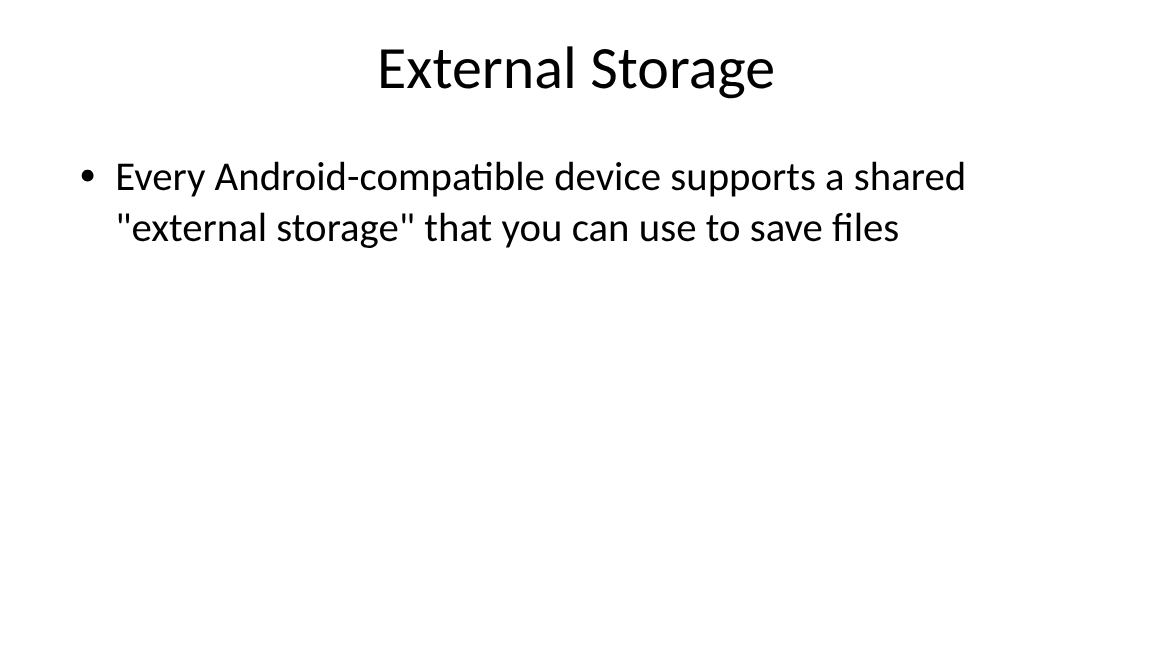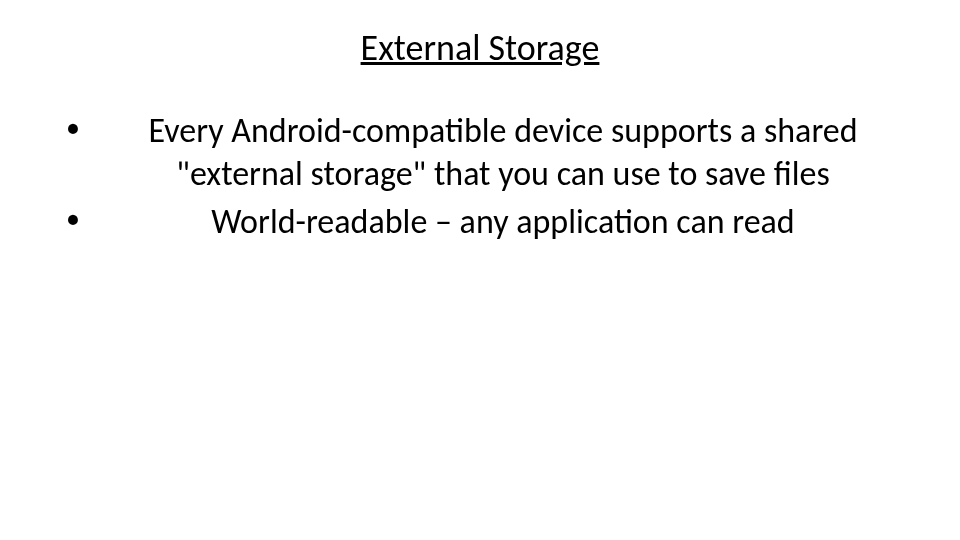--- a/index.html
+++ b/index.html
@@ -15,32 +15,30 @@
       color: #000000;
       overflow: hidden;
     }
     .slide {
       width: 100%;
       height: 100%;
       padding: 20px 50px 50px 50px;
     }
     .title {
       text-align: center;
-      font-size: 36px;
+      font-size: 50px;
       font-weight: 400;
       margin-top: 6px;
       margin-bottom: 40px;
-      text-decoration: underline;
     }
     .content {
       padding-left: 10px;
     }
     ul {
       list-style: none;
-      text-align: center;
     }
     li {
       font-size: 34px;
       line-height: 1.25;
       margin-bottom: 6px;
       padding-left: 36px;
       position: relative;
     }
     li::before {
       content: "•";
@@ -51,16 +49,15 @@
     }
   </style>
 </head>
 <body>
 
 <div class="slide">
   <h1 class="title">External Storage</h1>
   <div class="content">
     <ul>
       <li>Every Android-compatible device supports a shared "external storage" that you can use to save files</li>
-      <li>World-readable – any application can read</li>
     </ul>
   </div>
 </div>
 
 </body></html>

